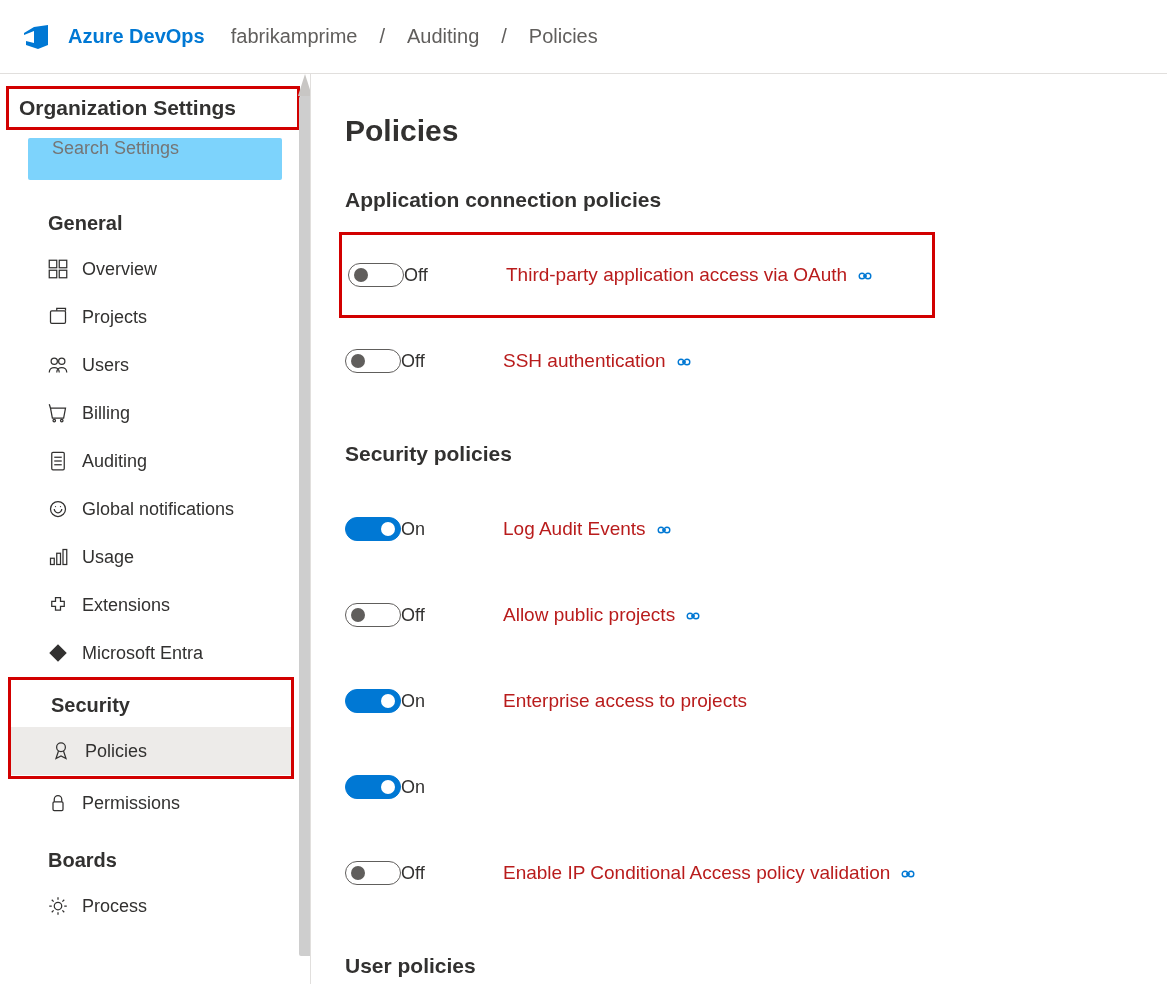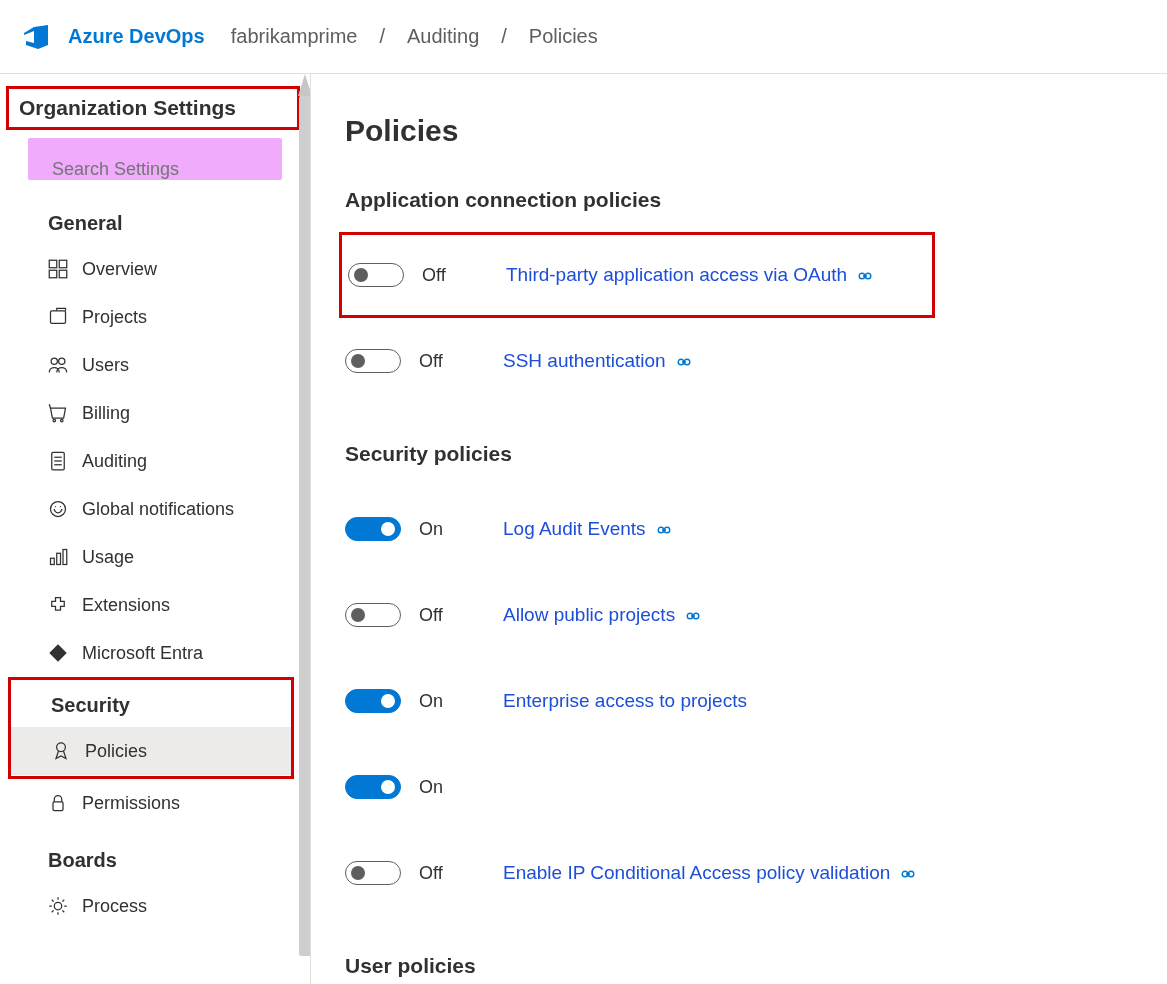--- a/index.html
+++ b/index.html
@@ -75,25 +75,25 @@
       margin: 0 10px 8px 6px;
       padding: 7px 10px;
     }
     .org-title {
       font-size: 21px;
       font-weight: 600;
       color: #323130;
     }
     .search-box {
       margin: 4px 28px 10px 28px;
-      background: #f0abfc;
+      background: #7dd3fc;
       height: 42px;
       border-radius: 2px;
       display: flex;
-      align-items: flex-end;
+      align-items: flex-start;
       padding: 0 14px;
       color: #605e5c;
     }
     .search-box svg { width: 18px; height: 18px; margin-right: 10px; }
     .search-box input {
       border: none;
       background: transparent;
       outline: none;
       font-size: 18px;
       color: #605e5c;
@@ -178,27 +178,26 @@
       width: 14px;
       height: 14px;
       border-radius: 50%;
       position: absolute;
       top: 4px;
     }
     .toggle.off .toggle-knob { background: #605e5c; left: 5px; }
     .toggle.on .toggle-knob { background: #fff; right: 5px; }
     .toggle-state {
       width: 102px;
-      padding-left: 18px;
       font-size: 18px;
       color: #323130;
     }
     .policy-label {
       font-size: 19px;
-      color: #1d4ed8;
+      color: #b91c1c;
     }
     .link-icon {
       display: inline-flex;
       margin-left: 10px;
       color: #0078d4;
       width: 16px;
       height: 16px;
       vertical-align: middle;
     }
   </style>

